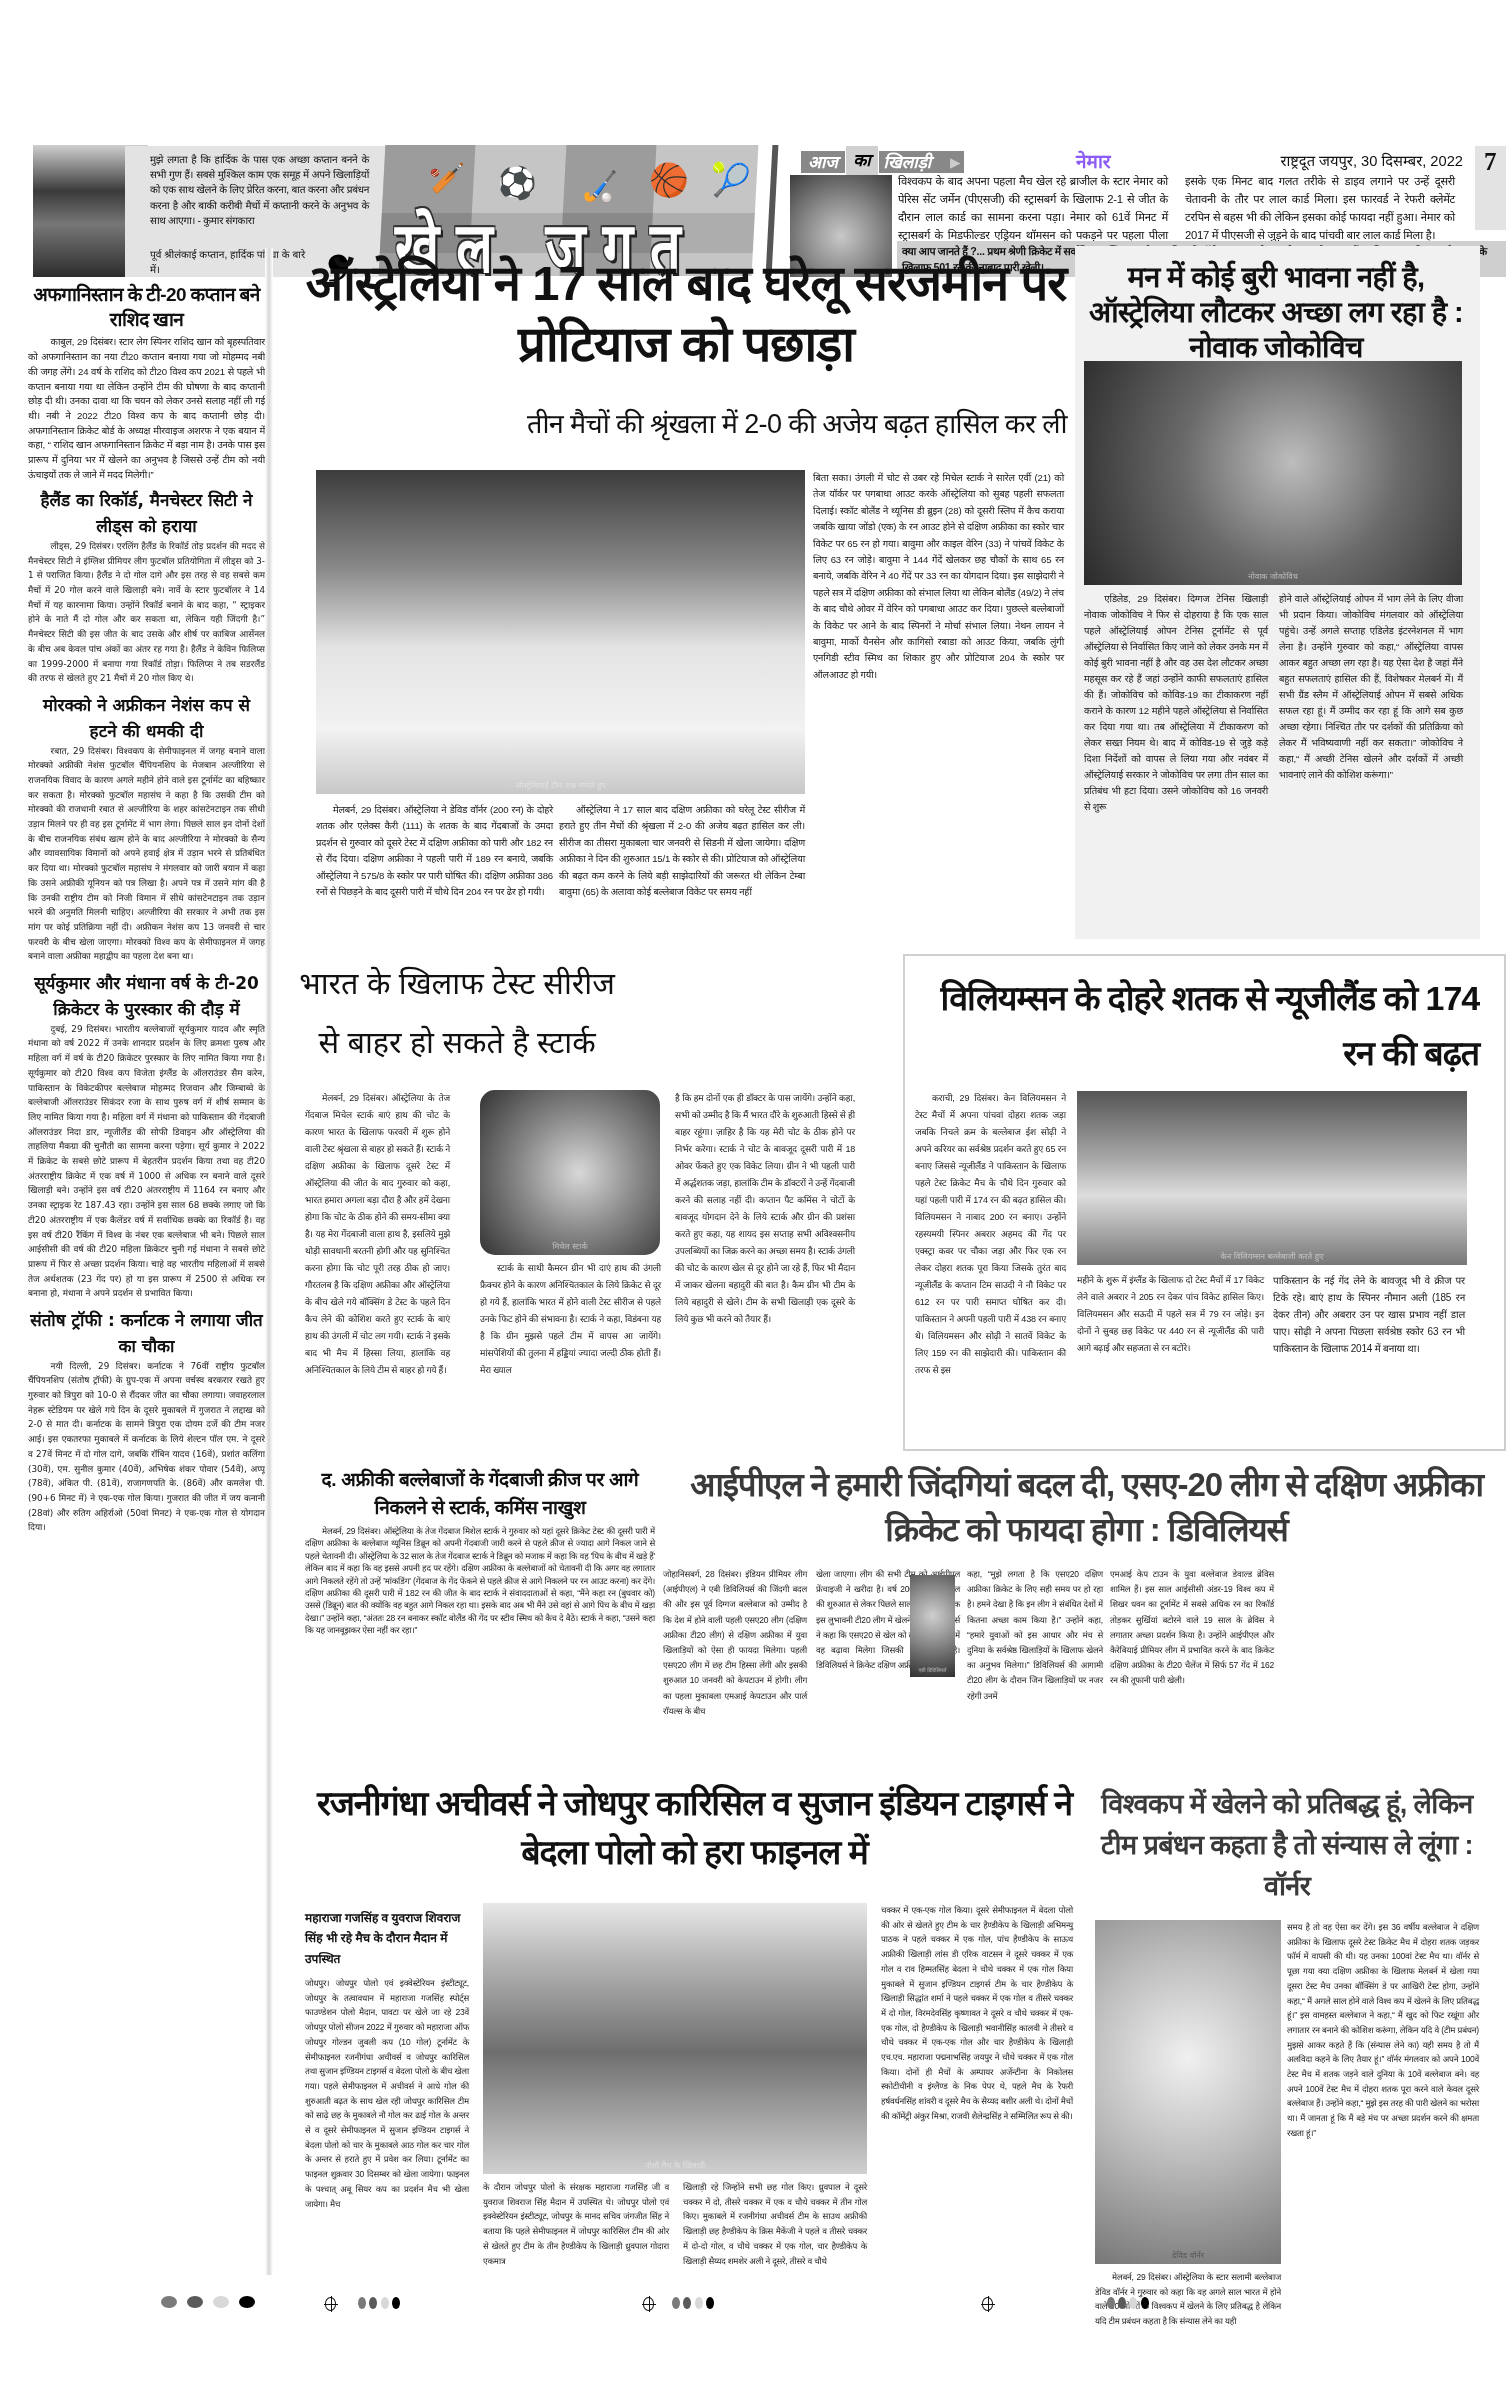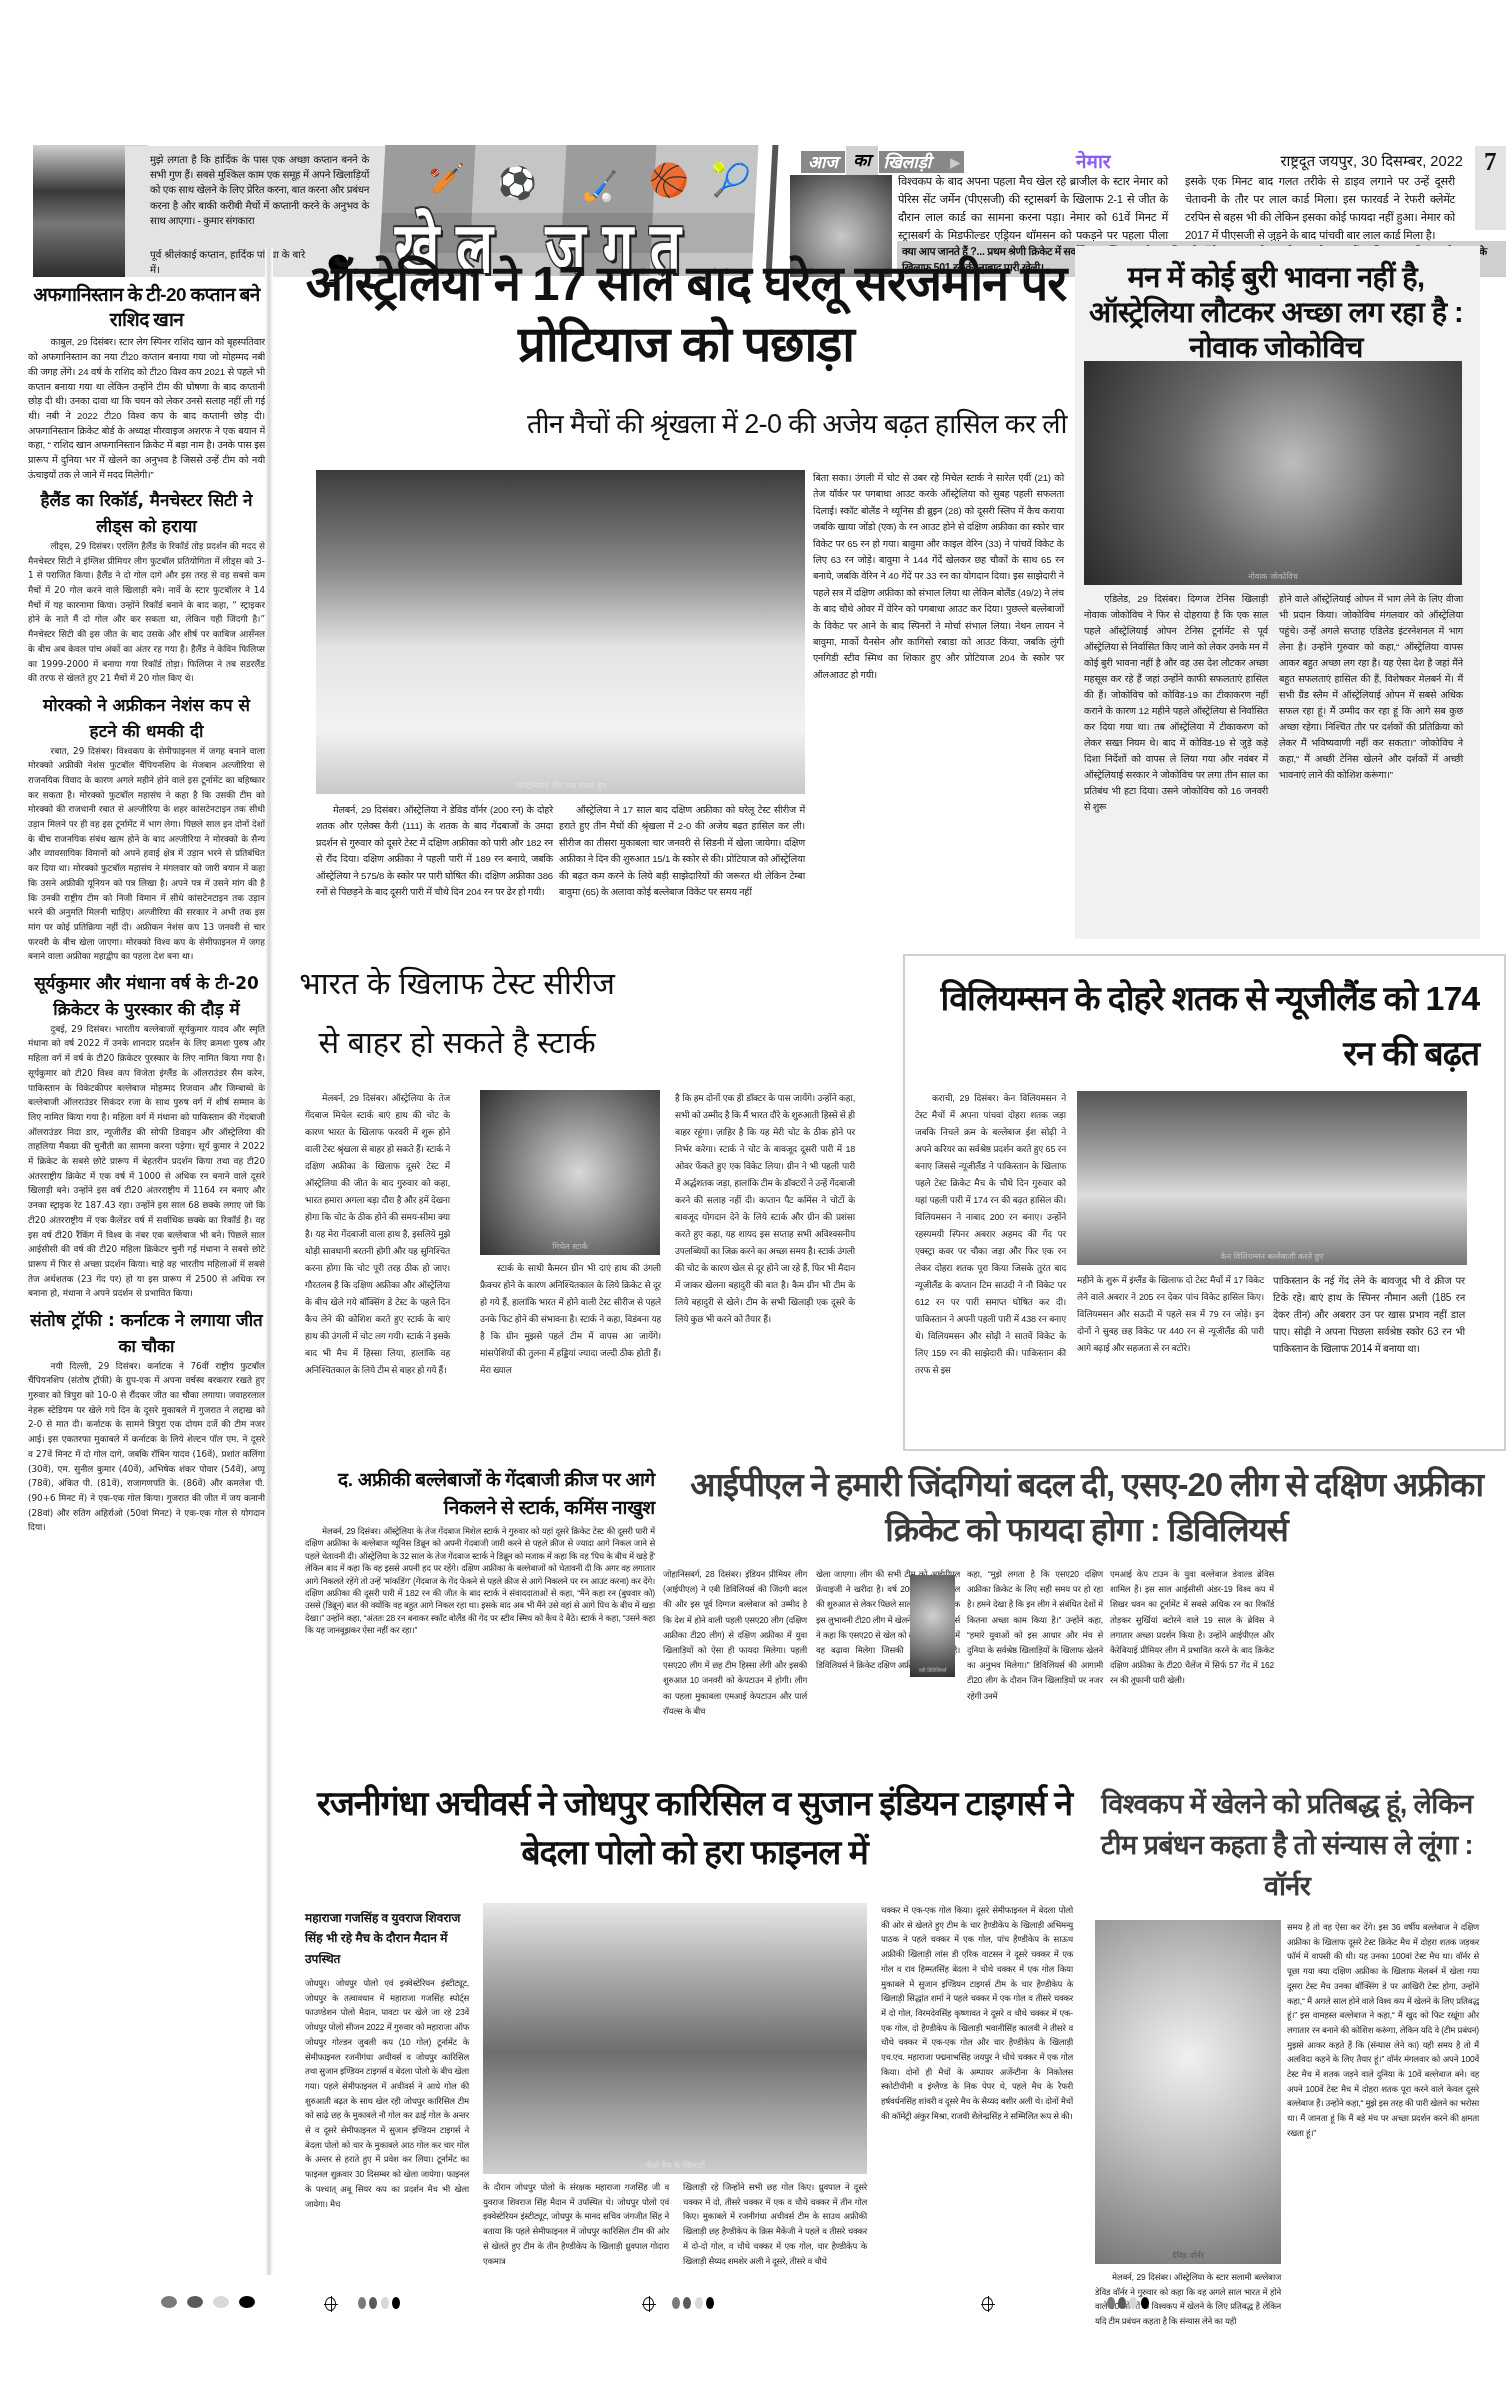--- a/index.html
+++ b/index.html
@@ -90,36 +90,36 @@
 <div class="gray-panel" style="left:1075px;top:246px;width:405px;height:693px;"></div>
 <div class="hl abs" style="left:1084px;top:260px;width:384px;font-family:'Liberation Sans',sans-serif;font-size:29px;line-height:35px;letter-spacing:-0.6px;">मन में कोई बुरी भावना नहीं है, ऑस्ट्रेलिया लौटकर अच्छा लग रहा है : नोवाक जोकोविच</div>
 <div class="photo" style="left:1084px;top:361px;width:378px;height:224px;background:radial-gradient(circle at 55% 45%,#bdbdbd 0%,#6a6a6a 45%,#2a2a2a 100%);">
   <span class="ph-label">नोवाक जोकोविच</span>
 </div>
 <div class="abs cond" style="left:1084px;top:591px;width:184px;font-size:9.6px;line-height:16px;text-indent:20.3px;">एडिलेड, 29 दिसंबर। दिग्गज टेनिस खिलाड़ी नोवाक जोकोविच ने फिर से दोहराया है कि एक साल पहले ऑस्ट्रेलियाई ओपन टेनिस टूर्नामेंट से पूर्व ऑस्ट्रेलिया से निर्वासित किए जाने को लेकर उनके मन में कोई बुरी भावना नहीं है और वह उस देश लौटकर अच्छा महसूस कर रहे हैं जहां उन्होंने काफी सफलताएं हासिल की हैं। जोकोविच को कोविड-19 का टीकाकरण नहीं कराने के कारण 12 महीने पहले ऑस्ट्रेलिया से निर्वासित कर दिया गया था। तब ऑस्ट्रेलिया में टीकाकरण को लेकर सख्त नियम थे। बाद में कोविड-19 से जुड़े कड़े दिशा निर्देशों को वापस ले लिया गया और नवंबर में ऑस्ट्रेलियाई सरकार ने जोकोविच पर लगा तीन साल का प्रतिबंध भी हटा दिया। उसने जोकोविच को 16 जनवरी से शुरू</div>
 <div class="abs cond" style="left:1279px;top:591px;width:184px;font-size:9.6px;line-height:16px;">होने वाले ऑस्ट्रेलियाई ओपन में भाग लेने के लिए वीजा भी प्रदान किया। जोकोविच मंगलवार को ऑस्ट्रेलिया पहुंचे। उन्हें अगले सप्ताह एडिलेड इंटरनेशनल में भाग लेना है। उन्होंने गुरुवार को कहा,“ ऑस्ट्रेलिया वापस आकर बहुत अच्छा लग रहा है। यह ऐसा देश है जहां मैंने बहुत सफलताएं हासिल की हैं, विशेषकर मेलबर्न में। मैं सभी ग्रैंड स्लैम में ऑस्ट्रेलियाई ओपन में सबसे अधिक सफल रहा हूं। मैं उम्मीद कर रहा हूं कि आगे सब कुछ अच्छा रहेगा। निश्चित तौर पर दर्शकों की प्रतिक्रिया को लेकर मैं भविष्यवाणी नहीं कर सकता।” जोकोविच ने कहा,“ मैं अच्छी टेनिस खेलने और दर्शकों में अच्छी भावनाएं लाने की कोशिश करूंगा।”</div>
 
 <div class="abs" style="left:299px;top:954px;width:316px;text-align:center;font-family:'Liberation Sans',sans-serif;font-size:30.5px;line-height:59px;color:#111;">भारत के खिलाफ टेस्ट सीरीज से बाहर हो सकते है स्टार्क</div>
 <div class="abs cond" style="left:305px;top:1090px;width:145px;font-size:9px;line-height:17px;text-indent:17px;">मेलबर्न, 29 दिसंबर। ऑस्ट्रेलिया के तेज गेंदबाज मिचेल स्टार्क बाएं हाथ की चोट के कारण भारत के खिलाफ फरवरी में शुरू होने वाली टेस्ट श्रृंखला से बाहर हो सकते हैं। स्टार्क ने दक्षिण अफ्रीका के खिलाफ दूसरे टेस्ट में ऑस्ट्रेलिया की जीत के बाद गुरुवार को कहा, भारत हमारा अगला बड़ा दौरा है और हमें देखना होगा कि चोट के ठीक होने की समय-सीमा क्या है। यह मेरा गेंदबाजी वाला हाथ है, इसलिये मुझे थोड़ी सावधानी बरतनी होगी और यह सुनिश्चित करना होगा कि चोट पूरी तरह ठीक हो जाए। गौरतलब है कि दक्षिण अफ्रीका और ऑस्ट्रेलिया के बीच खेले गये बॉक्सिंग डे टेस्ट के पहले दिन कैच लेने की कोशिश करते हुए स्टार्क के बाएं हाथ की उंगली में चोट लग गयी। स्टार्क ने इसके बाद भी मैच में हिस्सा लिया, हालांकि वह अनिश्चितकाल के लिये टीम से बाहर हो गये हैं।</div>
-<div class="photo" style="left:480px;top:1090px;width:180px;height:165px;background:radial-gradient(circle at 55% 50%,#d8d8d8 0%,#8a8a8a 45%,#333 100%);">
+<div class="photo" style="left:480px;top:1090px;width:180px;height:165px;background:radial-gradient(circle at 55% 50%,#d8d8d8 0%,#8a8a8a 45%,#333 100%);border-radius:15px;">
   <span class="ph-label">मिचेल स्टार्क</span>
 </div>
 <div class="abs cond" style="left:480px;top:1260px;width:181px;font-size:9px;line-height:17px;text-indent:17px;">स्टार्क के साथी कैमरन ग्रीन भी दाएं हाथ की उंगली फ्रैक्चर होने के कारण अनिश्चितकाल के लिये क्रिकेट से दूर हो गये हैं, हालांकि भारत में होने वाली टेस्ट सीरीज से पहले उनके फिट होने की संभावना है। स्टार्क ने कहा, विडंबना यह है कि ग्रीन मुझसे पहले टीम में वापस आ जायेंगे। मांसपेशियों की तुलना में हड्डियां ज्यादा जल्दी ठीक होती हैं। मेरा ख्याल</div>
 <div class="abs cond" style="left:675px;top:1090px;width:180px;font-size:9px;line-height:17px;">है कि हम दोनों एक ही डॉक्टर के पास जायेंगे। उन्होंने कहा, सभी को उम्मीद है कि मैं भारत दौरे के शुरुआती हिस्से से ही बाहर रहूंगा। ज़ाहिर है कि यह मेरी चोट के ठीक होने पर निर्भर करेगा। स्टार्क ने चोट के बावजूद दूसरी पारी में 18 ओवर फेंकते हुए एक विकेट लिया। ग्रीन ने भी पहली पारी में अर्द्धशतक जड़ा, हालांकि टीम के डॉक्टरों ने उन्हें गेंदबाजी करने की सलाह नहीं दी। कप्तान पैट कमिंस ने चोटों के बावजूद योगदान देने के लिये स्टार्क और ग्रीन की प्रशंसा करते हुए कहा, यह शायद इस सप्ताह सभी अविश्वसनीय उपलब्धियों का जिक्र करने का अच्छा समय है। स्टार्क उंगली की चोट के कारण खेल से दूर होने जा रहे हैं, फिर भी मैदान में जाकर खेलना बहादुरी की बात है। कैम ग्रीन भी टीम के लिये बहादुरी से खेले। टीम के सभी खिलाड़ी एक दूसरे के लिये कुछ भी करने को तैयार हैं।</div>
 
 <div class="box-border" style="left:903px;top:954px;width:603px;height:497px;"></div>
 <div class="abs" style="left:926px;top:971px;width:553px;text-align:right;font-family:'Liberation Sans',sans-serif;font-weight:bold;font-size:34px;line-height:55px;color:#111;letter-spacing:-1.1px;">विलियम्सन के दोहरे शतक से न्यूजीलैंड को 174 रन की बढ़त</div>
 <div class="abs cond" style="left:915px;top:1090px;width:151px;font-size:9px;line-height:17px;text-indent:17px;">कराची, 29 दिसंबर। केन विलियमसन ने टेस्ट मैचों में अपना पांचवां दोहरा शतक जड़ा जबकि निचले क्रम के बल्लेबाज ईश सोढ़ी ने अपने करियर का सर्वश्रेष्ठ प्रदर्शन करते हुए 65 रन बनाए जिससे न्यूजीलैंड ने पाकिस्तान के खिलाफ पहले टेस्ट क्रिकेट मैच के चौथे दिन गुरुवार को यहां पहली पारी में 174 रन की बढ़त हासिल की। विलियमसन ने नाबाद 200 रन बनाए। उन्होंने रहस्यमयी स्पिनर अबरार अहमद की गेंद पर एक्स्ट्रा कवर पर चौका जड़ा और फिर एक रन लेकर दोहरा शतक पूरा किया जिसके तुरंत बाद न्यूजीलैंड के कप्तान टिम साउदी ने नौ विकेट पर 612 रन पर पारी समाप्त घोषित कर दी। पाकिस्तान ने अपनी पहली पारी में 438 रन बनाए थे। विलियमसन और सोढ़ी ने सातवें विकेट के लिए 159 रन की साझेदारी की। पाकिस्तान की तरफ से इस</div>
 <div class="photo" style="left:1077px;top:1091px;width:390px;height:174px;background:linear-gradient(180deg,#555 0%,#aaa 40%,#ddd 60%,#777 100%);">
   <span class="ph-label">केन विलियम्सन बल्लेबाजी करते हुए</span>
 </div>
 <div class="abs cond" style="left:1077px;top:1272px;width:187px;font-size:9px;line-height:17px;">महीने के शुरू में इंग्लैंड के खिलाफ दो टेस्ट मैचों में 17 विकेट लेने वाले अबरार ने 205 रन देकर पांच विकेट हासिल किए। विलियमसन और सऊदी में पहले सत्र में 79 रन जोड़े। इन दोनों ने सुबह छह विकेट पर 440 रन से न्यूजीलैंड की पारी आगे बढ़ाई और सहजता से रन बटोरे।</div>
 <div class="abs cond" style="left:1273px;top:1272px;width:192px;font-size:10px;line-height:17px;">पाकिस्तान के नई गेंद लेने के बावजूद भी वे क्रीज पर टिके रहे। बाएं हाथ के स्पिनर नौमान अली (185 रन देकर तीन) और अबरार उन पर खास प्रभाव नहीं डाल पाए। सोढ़ी ने अपना पिछला सर्वश्रेष्ठ स्कोर 63 रन भी पाकिस्तान के खिलाफ 2014 में बनाया था।</div>
 
-<div class="abs" style="left:305px;top:1466px;width:350px;text-align:right;font-family:'Liberation Sans',sans-serif;font-weight:bold;font-size:19px;line-height:28px;color:#111;letter-spacing:-0.3px;">द. अफ्रीकी बल्लेबाजों के गेंदबाजी क्रीज पर आगे निकलने से स्टार्क, कमिंस नाखुश</div>
+<div class="abs" style="left:305px;top:1466px;width:350px;text-align:center;font-family:'Liberation Sans',sans-serif;font-weight:bold;font-size:19px;line-height:28px;color:#111;letter-spacing:-0.3px;">द. अफ्रीकी बल्लेबाजों के गेंदबाजी क्रीज पर आगे निकलने से स्टार्क, कमिंस नाखुश</div>
 <div class="abs cond" style="left:305px;top:1525px;width:350px;font-size:8.5px;line-height:12.4px;text-indent:17px;">मेलबर्न, 29 दिसंबर। ऑस्ट्रेलिया के तेज गेंदबाज मिशेल स्टार्क ने गुरुवार को यहां दूसरे क्रिकेट टेस्ट की दूसरी पारी में दक्षिण अफ्रीका के बल्लेबाज थ्यूनिस डिब्रून को अपनी गेंदबाजी जारी करने से पहले क्रीज से ज्यादा आगे निकल जाने से पहले चेतावनी दी। ऑस्ट्रेलिया के 32 साल के तेज गेंदबाज स्टार्क ने डिब्रून को मजाक में कहा कि वह 'पिच के बीच में खड़े हैं' लेकिन बाद में कहा कि वह इससे अपनी हद पर रहेंगे। दक्षिण अफ्रीका के बल्लेबाजों को चेतावनी दी कि अगर वह लगातार आगे निकलते रहेंगे तो उन्हें 'मांकडिंग' (गेंदबाज के गेंद फेंकने से पहले क्रीज से आगे निकलने पर रन आउट करना) कर देंगे। दक्षिण अफ्रीका की दूसरी पारी में 182 रन की जीत के बाद स्टार्क ने संवाददाताओं से कहा, “मैंने कहा रन (बुधवार को) उससे (डिब्रून) बात की क्योंकि वह बहुत आगे निकल रहा था। इसके बाद अब भी मैंने उसे वहां से आगे पिच के बीच में खड़ा देखा।” उन्होंने कहा, “अंततः 28 रन बनाकर स्कॉट बोलैंड की गेंद पर स्टीव स्मिथ को कैच दे बैठे। स्टार्क ने कहा, “उसने कहा कि यह जानबूझकर ऐसा नहीं कर रहा।”</div>
 
 <div class="abs" style="left:666px;top:1462px;width:841px;text-align:center;font-family:'Liberation Sans',sans-serif;font-weight:bold;font-size:33px;line-height:45px;color:#3a3a3a;letter-spacing:-1.1px;">आईपीएल ने हमारी जिंदगियां बदल दी, एसए-20 लीग से दक्षिण अफ्रीका क्रिकेट को फायदा होगा : डिविलियर्स</div>
 <div class="abs cond" style="left:663px;top:1567px;width:144px;font-size:8.5px;line-height:15.2px;">जोहानिसबर्ग, 28 दिसंबर। इंडियन प्रीमियर लीग (आईपीएल) ने एबी डिविलियर्स की जिंदगी बदल की और इस पूर्व दिग्गज बल्लेबाज को उम्मीद है कि देश में होने वाली पहली एसए20 लीग (दक्षिण अफ्रीका टी20 लीग) से दक्षिण अफ्रीका में युवा खिलाड़ियों को ऐसा ही फायदा मिलेगा। पहली एसए20 लीग में छह टीम हिस्सा लेंगी और इसकी शुरुआत 10 जनवरी को केपटाउन में होगी। लीग का पहला मुकाबला एमआई केपटाउन और पार्ल रॉयल्स के बीच</div>
 <div class="abs cond" style="left:816px;top:1567px;width:144px;font-size:8.5px;line-height:15.2px;">खेला जाएगा। लीग की सभी टीम को आईपीएल फ्रेंचाइजी ने खरीदा है। वर्ष 2008 में आईपीएल की शुरुआत से लेकर पिछले साल संन्यास लेने तक इस लुभावनी टी20 लीग में खेलने वाले डिविलियर्स ने कहा कि एसए20 से खेल को दक्षिण अफ्रीका में वह बढ़ावा मिलेगा जिसकी उसे जरूरत है। डिविलियर्स ने क्रिकेट दक्षिण अफ्रीका से</div>
 <div class="photo" style="left:910px;top:1575px;width:45px;height:102px;background:radial-gradient(circle at 50% 40%,#cfcfcf 0%,#777 55%,#2f2f2f 100%);">
   <span class="ph-label" style="font-size:5.1px;">एबी डिविलियर्स</span>
 </div>
 <div class="abs cond" style="left:967px;top:1567px;width:136px;font-size:8.5px;line-height:15.2px;">कहा, “मुझे लगता है कि एसए20 दक्षिण अफ्रीका क्रिकेट के लिए सही समय पर हो रहा है। हमने देखा है कि इन लीग ने संबंधित देशों में कितना अच्छा काम किया है।” उन्होंने कहा, “हमारे युवाओं को इस आधार और मंच से दुनिया के सर्वश्रेष्ठ खिलाड़ियों के खिलाफ खेलने का अनुभव मिलेगा।” डिविलियर्स की आगामी टी20 लीग के दौरान जिन खिलाड़ियों पर नजर रहेगी उनमें</div>
 <div class="abs cond" style="left:1110px;top:1567px;width:164px;font-size:8.5px;line-height:15.2px;">एमआई केप टाउन के युवा बल्लेबाज डेवाल्ड ब्रेविस शामिल हैं। इस साल आईसीसी अंडर-19 विश्व कप में शिखर धवन का टूर्नामेंट में सबसे अधिक रन का रिकॉर्ड तोड़कर सुर्खियां बटोरने वाले 19 साल के ब्रेविस ने लगातार अच्छा प्रदर्शन किया है। उन्होंने आईपीएल और कैरेबियाई प्रीमियर लीग में प्रभावित करने के बाद क्रिकेट दक्षिण अफ्रीका के टी20 चैलेंज में सिर्फ 57 गेंद में 162 रन की तूफानी पारी खेली।</div>

